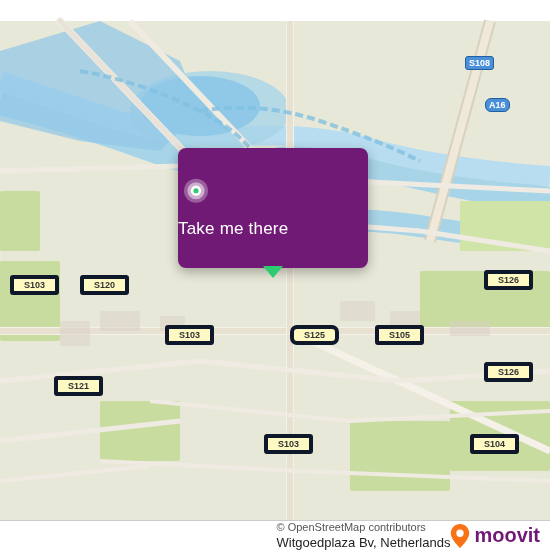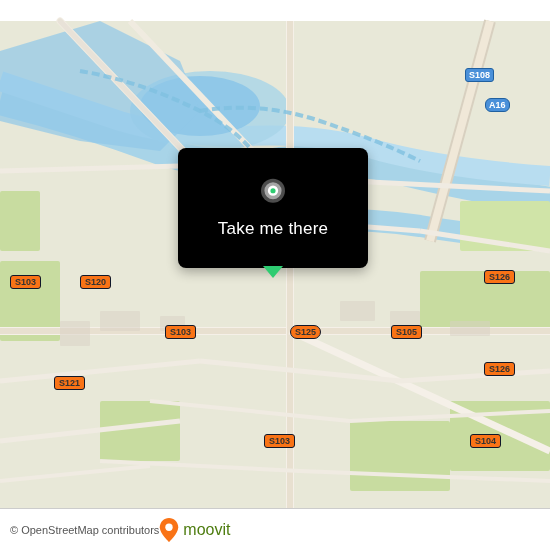--- a/index.html
+++ b/index.html
@@ -26,25 +26,25 @@
       height: 100%;
     }
 
     
     #popup-card {
       position: absolute;
       top: 148px;
       left: 178px;
       width: 190px;
       height: 120px;
-      background-color: #000000;
+      background-color: #701a75;
       border-radius: 8px;
       display: flex;
       flex-direction: column;
-      align-items: center;
+      align-items: flex-start;
       justify-content: center;
       gap: 6px;
       box-shadow: 0 4px 12px rgba(0,0,0,0.3);
       cursor: pointer;
       z-index: 10;
     }
 
     #popup-card::after {
       content: '';
       position: absolute;
@@ -72,27 +72,27 @@
       cursor: pointer;
       letter-spacing: 0.2px;
     }
 
     
     #bottom-bar {
       position: absolute;
       bottom: 0;
       left: 0;
       width: 100%;
-      height: 42px;
+      height: 30px;
       background: white;
       border-top: 1px solid #ccc;
       display: flex;
       align-items: center;
       padding: 12px 10px;
-      justify-content: flex-start;
+      justify-content: flex-end;
       z-index: 20;
     }
 
     #attribution {
       font-size: 11px;
       color: #555;
     }
 
     #location-label {
       font-size: 13px;
@@ -106,35 +106,35 @@
       align-items: center;
       gap: 4px;
     }
 
     #moovit-pin {
       width: 20px;
       height: 24px;
     }
 
     #moovit-text {
-      font-size: 16px;
-      font-weight: normal;
-      color: #4d7c0f;
+      font-size: 20px;
+      font-weight: bold;
+      color: #701a75;
     }
 
     
     .road-badge {
       position: absolute;
-      background: #f97316;
-      border: 1px solid #0f172a;
+      background: #fef9c3;
+      border: 4px solid #0f172a;
       border-radius: 3px;
       font-size: 9px;
       font-weight: bold;
       color: #333;
-      padding: 1px 4px;
+      padding: 1px 10px;
       z-index: 5;
     }
 
     .highway-badge {
       position: absolute;
       background: #4a90d9;
       border: 1px solid #2060a0;
       border-radius: 3px;
       font-size: 9px;
       font-weight: bold;
@@ -206,47 +206,48 @@
     <rect x="100" y="290" width="40" height="20" fill="#d8d0c4" rx="1" opacity="0.5"></rect>
     <rect x="160" y="295" width="25" height="15" fill="#d8d0c4" rx="1" opacity="0.5"></rect>
     <rect x="340" y="280" width="35" height="20" fill="#d8d0c4" rx="1" opacity="0.5"></rect>
     <rect x="390" y="290" width="30" height="18" fill="#d8d0c4" rx="1" opacity="0.5"></rect>
     <rect x="450" y="300" width="40" height="15" fill="#d8d0c4" rx="1" opacity="0.5"></rect>
 
     <path d="M 80 50 Q 140 60 200 90 Q 240 110 260 140" stroke="#80c0e0" stroke-width="4" fill="none" stroke-dasharray="8,4" opacity="0.8"></path>
     <path d="M 200 90 Q 260 80 320 100 Q 380 120 420 140" stroke="#80c0e0" stroke-width="4" fill="none" stroke-dasharray="8,4" opacity="0.8"></path>
   </svg>
 
-  <div class="highway-badge" style="top:68px;left:465px;">S108</div>
+  <div class="highway-badge" style="top:56px;left:465px;">S108</div>
   <div class="highway-badge" style="top:98px;left:485px;background:#4a90d9;border-radius:6px;">A16</div>
   <div class="road-badge" style="top:275px;left:10px;">S103</div>
   <div class="road-badge" style="top:275px;left:80px;">S120</div>
   <div class="road-badge" style="top:325px;left:165px;">S103</div>
   <div class="road-badge" style="top:325px;left:290px;border-radius:7px;">S125</div>
-  <div class="road-badge" style="top:325px;left:391px;">S105</div>
+  <div class="road-badge" style="top:325px;left:375px;">S105</div>
   <div class="road-badge" style="top:270px;left:484px;">S126</div>
   <div class="road-badge" style="top:362px;left:484px;">S126</div>
   <div class="road-badge" style="top:376px;left:54px;">S121</div>
   <div class="road-badge" style="top:434px;left:264px;">S103</div>
   <div class="road-badge" style="top:434px;left:470px;">S104</div>
 
   <div id="popup-card">
 
     <svg id="pin-icon" viewBox="0 0 36 42">
       <circle cx="18" cy="16" r="14" fill="white" opacity="0.3"></circle>
       <circle cx="18" cy="16" r="10" fill="white" opacity="0.5"></circle>
       <circle cx="18" cy="16" r="6" fill="white"></circle>
       <circle cx="18" cy="16" r="3" fill="#2ecc71"></circle>
     </svg>
     <button id="take-me-there-btn">Take me there</button>
   </div>
 
   <div id="bottom-bar">
     <div style="display:flex;flex-direction:column;gap:2px;">
       <span id="attribution">© OpenStreetMap contributors</span>
+      <span id="location-label">Witgoedplaza Bv, Netherlands</span>
     </div>
 
     <div id="moovit-logo">
       <svg id="moovit-pin" viewBox="0 0 20 26">
         <path d="M10 0 C4.5 0 0 4.5 0 10 C0 17 10 26 10 26 C10 26 20 17 20 10 C20 4.5 15.5 0 10 0Z" fill="#f97316"></path>
         <circle cx="10" cy="10" r="4" fill="white"></circle>
       </svg>
       <span id="moovit-text">moovit</span>
     </div>
   </div>

